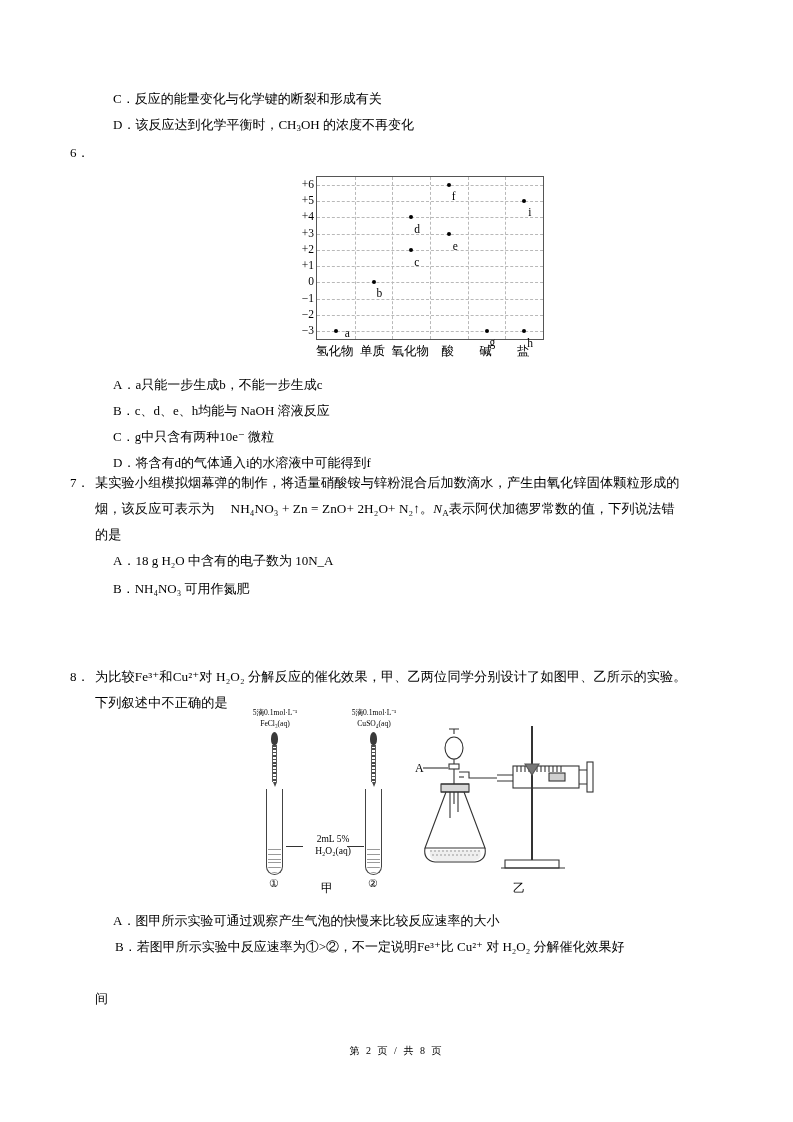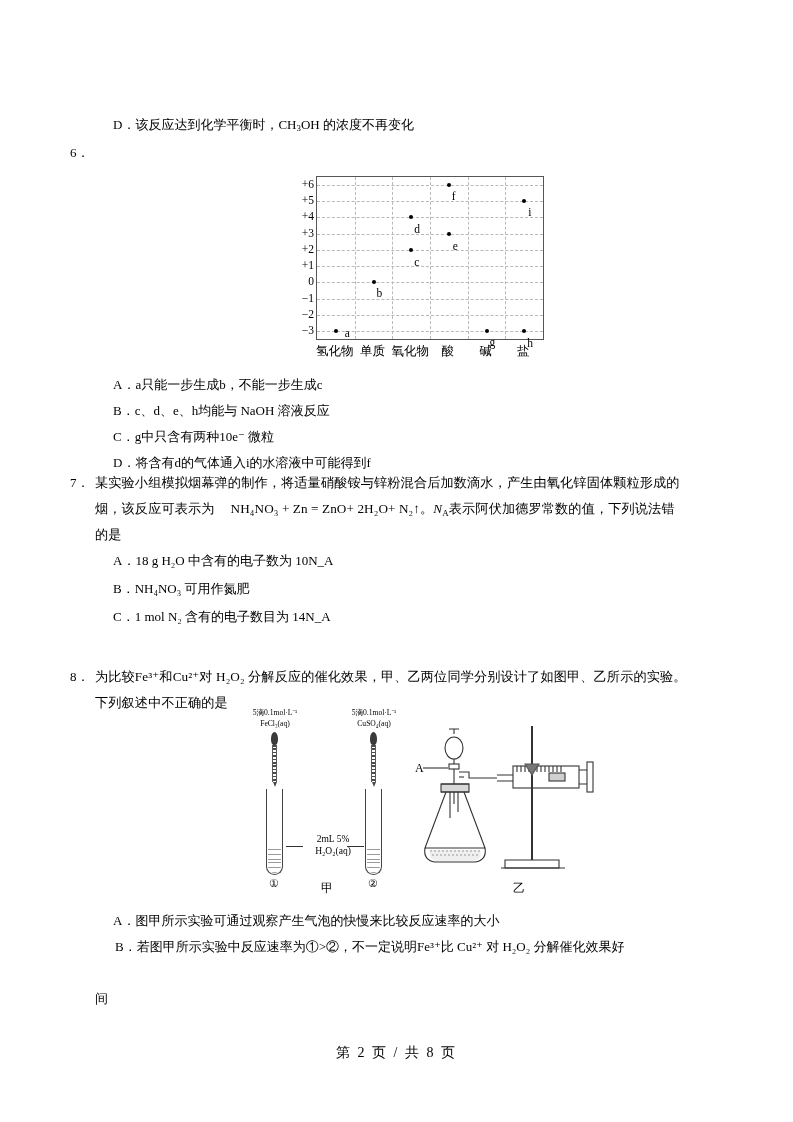--- a/index.html
+++ b/index.html
@@ -175,30 +175,31 @@
   .fig-caption {
     position: absolute;
     font-size: 12px;
     font-family: "Liberation Serif", serif;
   }
   .footer {
     position: absolute;
     left: 0; right: 0;
     top: 1044px;
     text-align: center;
-    font-size: 14px;
+    font-size: 10px;
     font-family: "Liberation Serif", serif;
     letter-spacing: 2px;
   }
 </style>
 </head>
 <body>
 
 <div class="page">
 
+  <div class="opt" style="left:113px; top:86px;">C．反应的能量变化与化学键的断裂和形成有关</div>
 
   <div class="opt" style="left:113px; top:112px;">
     <span>D．该反应达到化学平衡时，CH</span><sub>3</sub><span>OH 的浓度不再变化</span>
   </div>
 
   <div class="qnum" style="left:70px; top:140px;">6．</div>
 
   <div id="chart-box">
 
   <div class="gridline-h" style="top: 8px;"></div>
@@ -263,21 +264,20 @@
   <div class="qline" style="left:95px; top:470px;">某实验小组模拟烟幕弹的制作，将适量硝酸铵与锌粉混合后加数滴水，产生由氧化锌固体颗粒形成的</div>
 
   <div class="qline" style="left:95px; top:496px;">
     <span>烟，该反应可表示为</span><span style="font-family:'Liberation Serif',serif;margin-left:16px;">NH₄NO₃ + Zn = ZnO+ 2H₂O+ N₂↑</span><span>。</span><span class="ital">N</span><sub>A</sub><span>表示阿伏加德罗常数的值，下列说法错</span>
   </div>
 
   <div class="qline" style="left:95px; top:522px;">的是</div>
 
   <div class="opt" style="left:113px; top:548px;">A．18 g  H₂O 中含有的电子数为 10N_A</div>
   <div class="opt" style="left:113px; top:576px;">B．NH₄NO₃ 可用作氮肥</div>
-  <div class="opt" style="left:113px; top:604px;">C．1 mol  N₂ 含有的电子数目为 14N_A</div>
 
   <div class="qnum" style="left:70px; top:664px;">8．</div>
   <div class="qline" style="left:95px; top:664px;">为比较Fe³⁺和Cu²⁺对 H₂O₂ 分解反应的催化效果，甲、乙两位同学分别设计了如图甲、乙所示的实验。</div>
   <div class="qline" style="left:95px; top:690px;">下列叙述中不正确的是</div>
 
   <div class="appa" style="left:230px; top:705px; width:190px; height:190px;">
 
     <div class="cap-label" style="left:2px; top:2px; width:86px;">
       <div>5滴0.1mol·L⁻¹</div>
       <div>FeCl₃(aq)</div>

